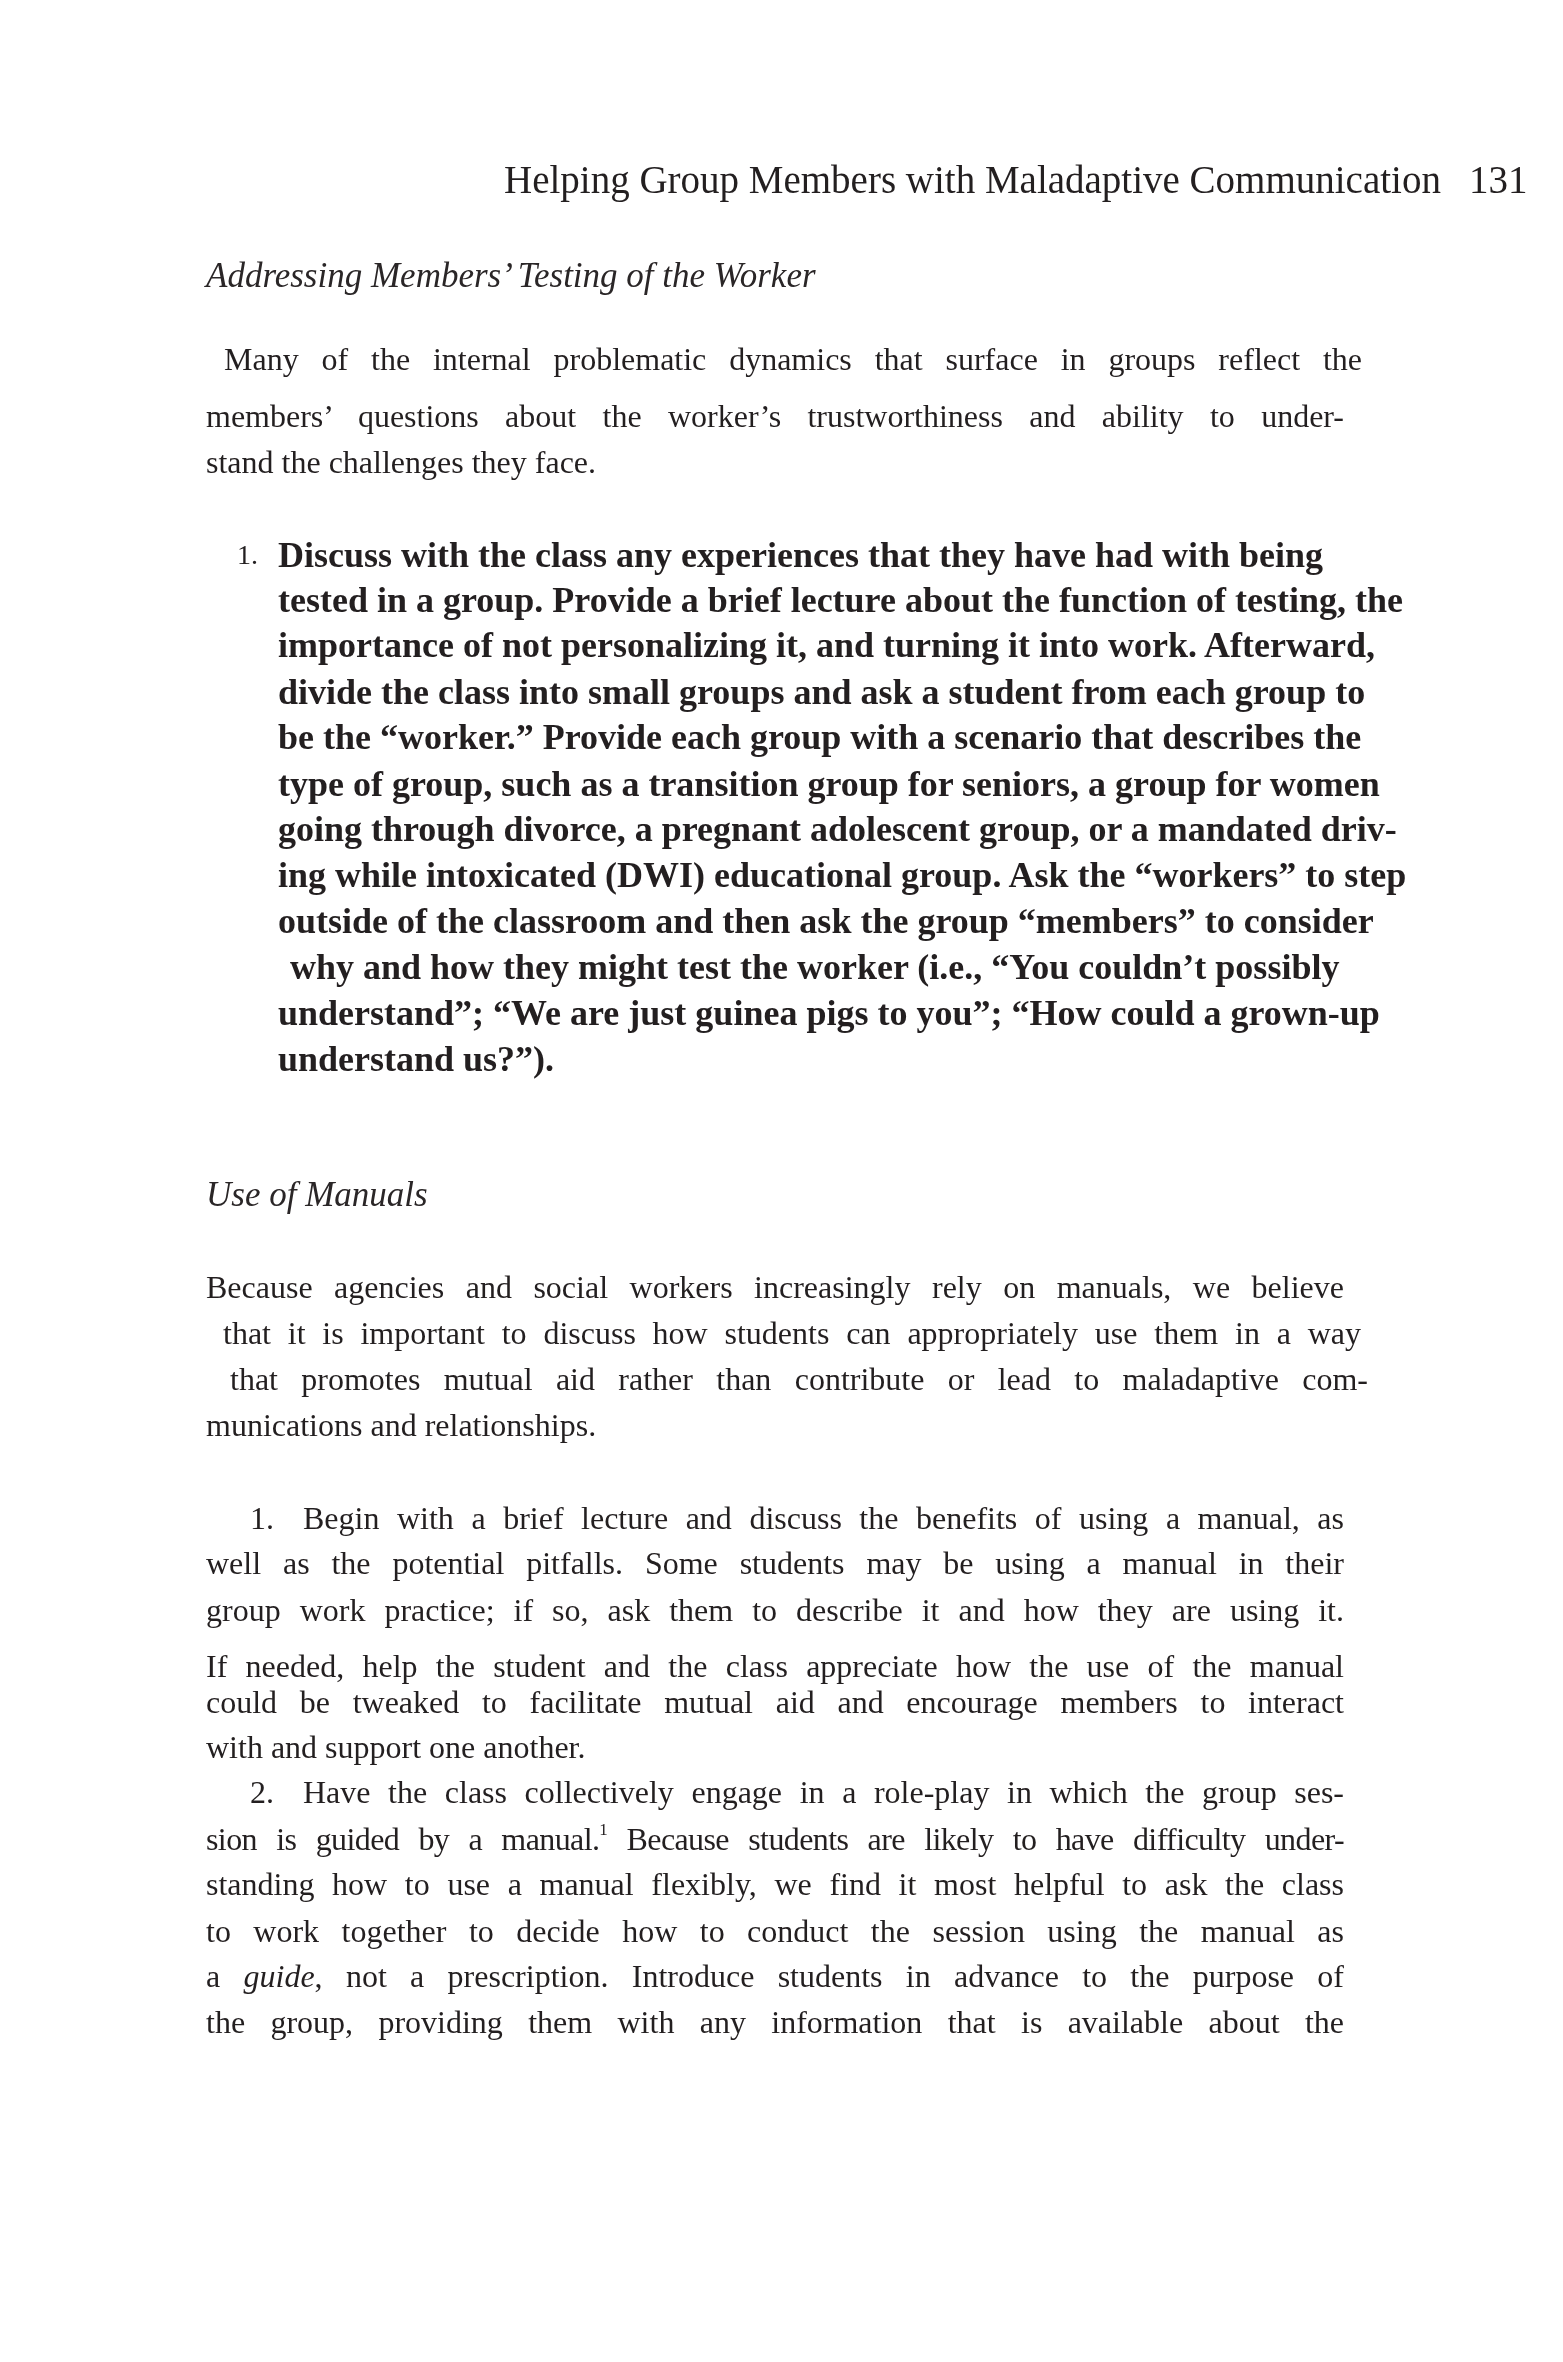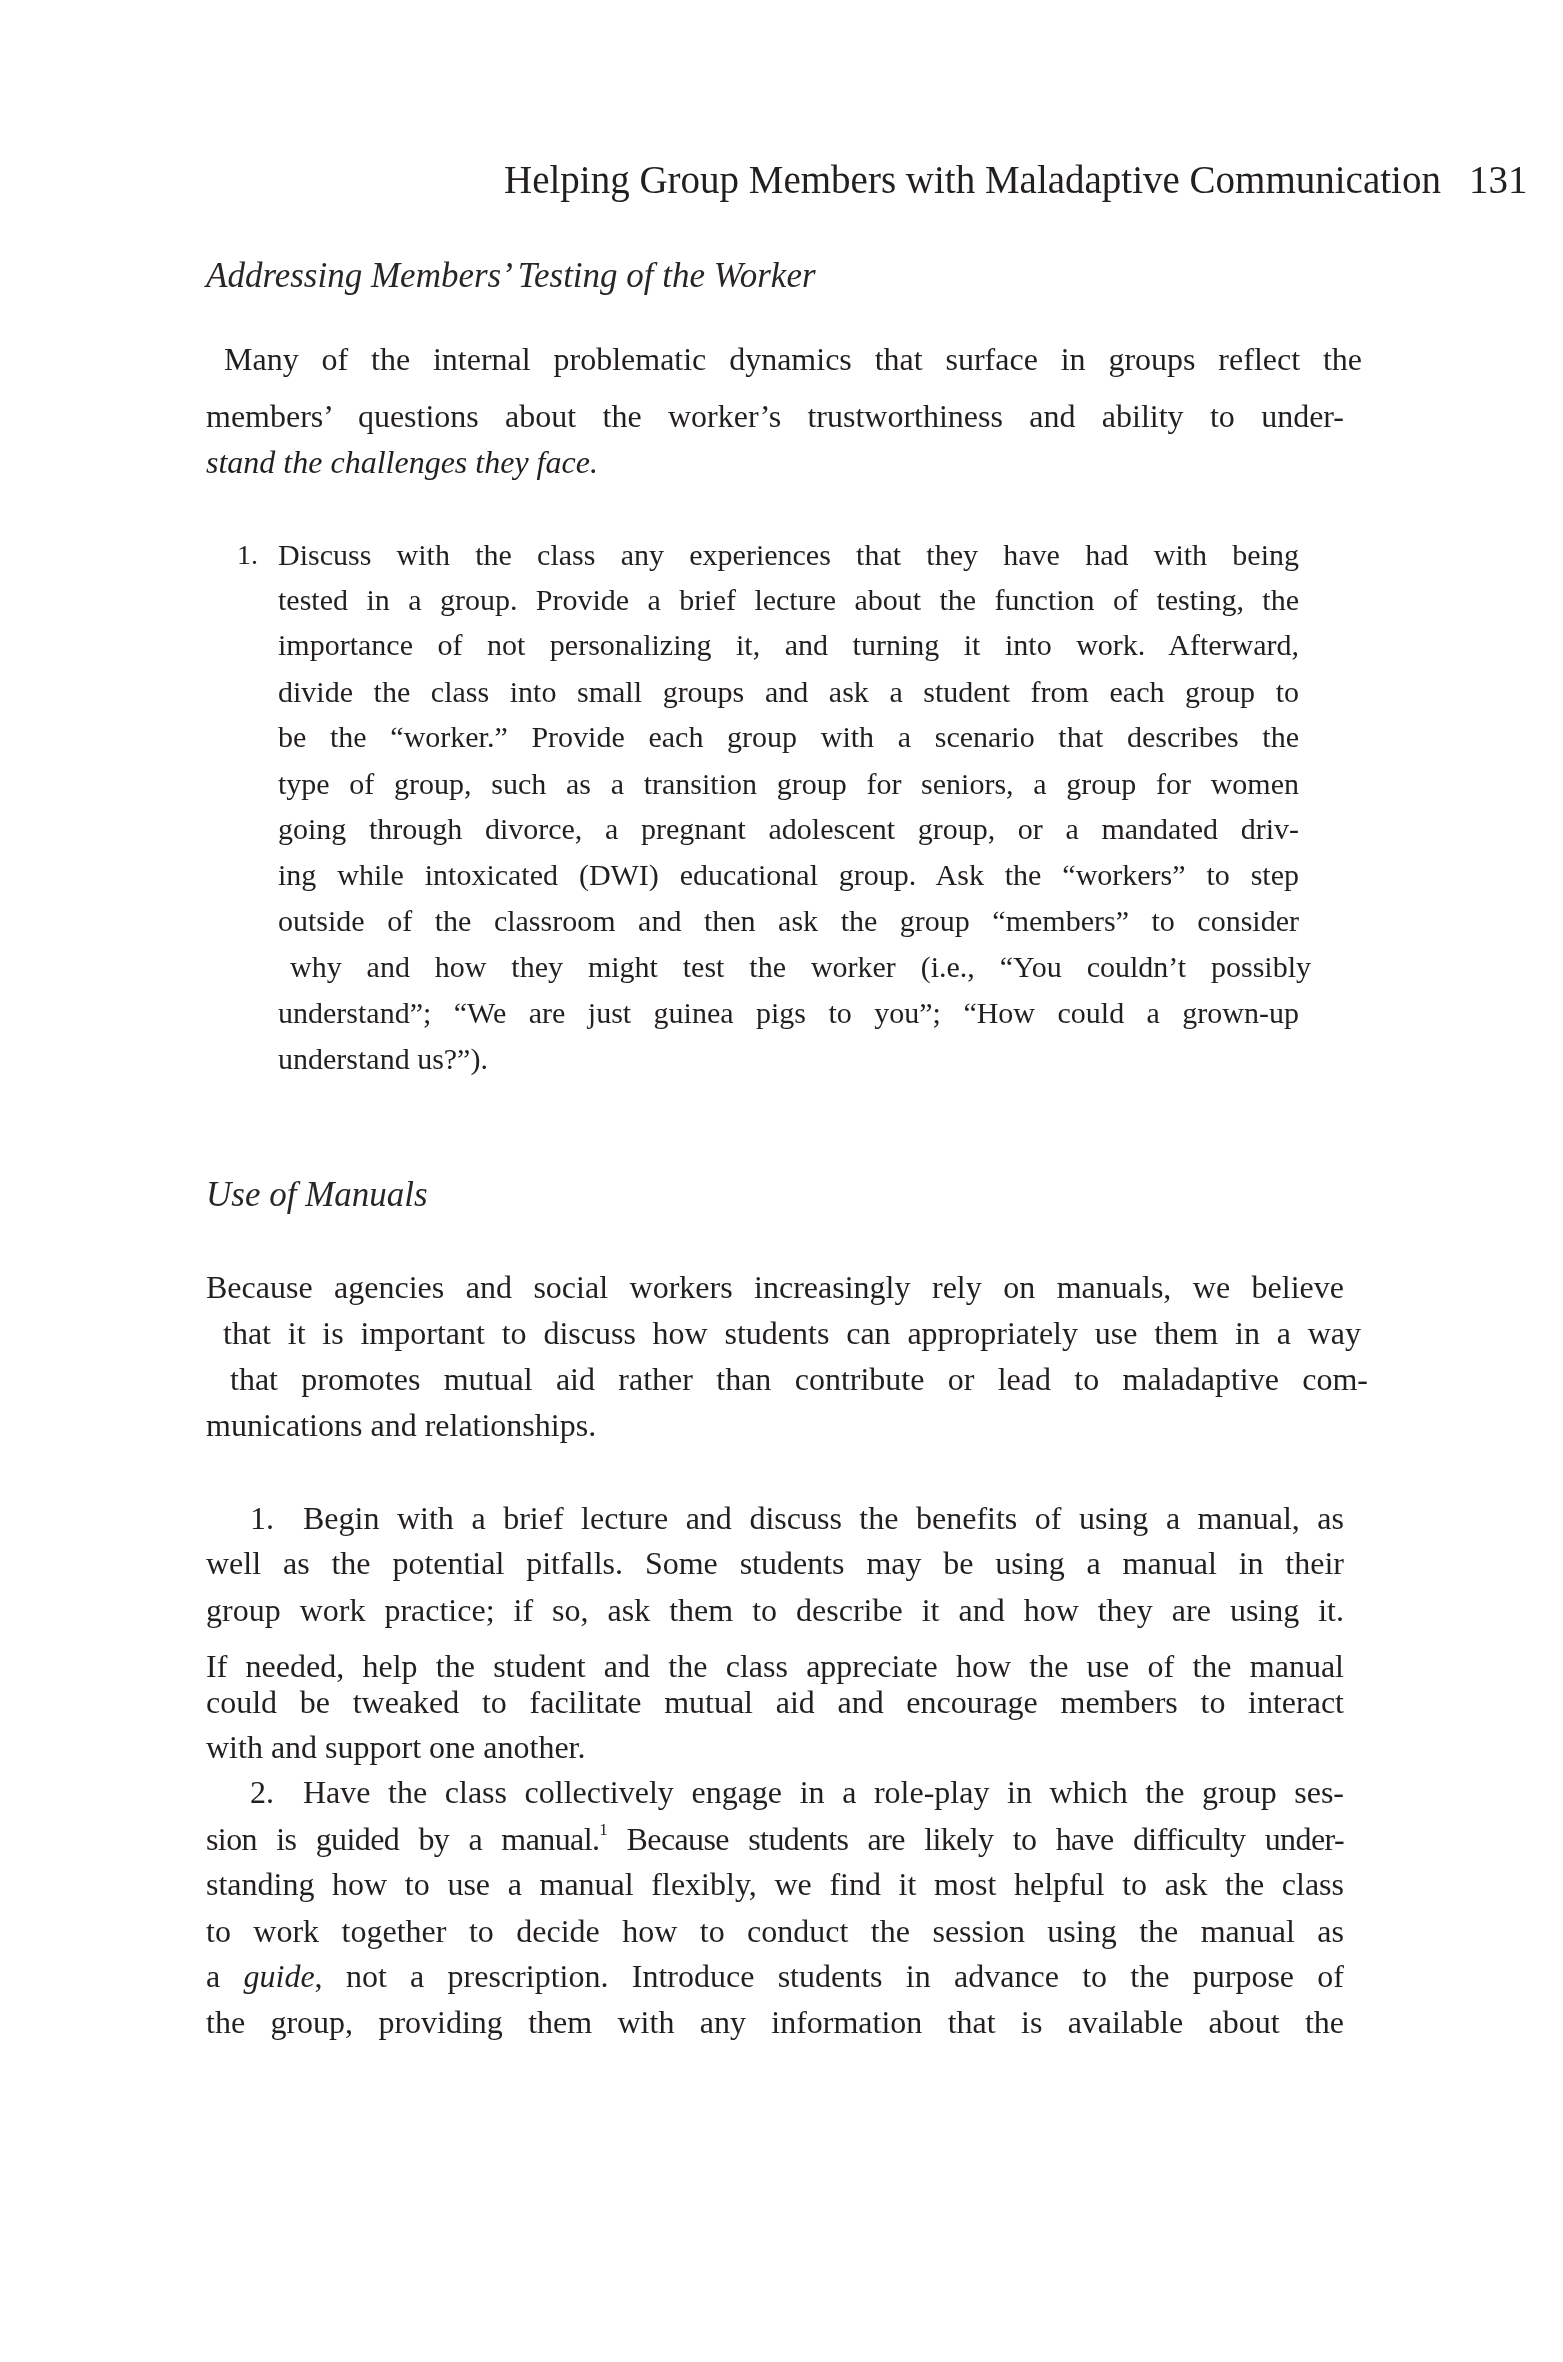--- a/index.html
+++ b/index.html
@@ -4,37 +4,37 @@
 <style>
   html, body { margin: 0; padding: 0; background: #ffffff; }
   body { width: 1563px; height: 2362px; position: relative; overflow: hidden;
          font-family: "Liberation Serif", "DejaVu Serif", serif; color: #231f20; }
   .line { position: absolute; white-space: nowrap; text-align: justify; text-align-last: justify; height: 38px; line-height: 38px; }
   .line.last { text-align-last: left; }
   .hdr { position: absolute; top: 121px; left: 504px; font-size: 39px; line-height: 38px; white-space: nowrap; color: #231f20; margin-top: 40px; }
   .hdr .pg { margin-left: 28px; }
   .heading { position: absolute; left: 206px; font-size: 35px; line-height: 44px; white-space: nowrap; color: #2a2627; font-style: italic; }
   .body { left: 206px; width: 1138px; font-size: 32px; }
-  .list { left: 278px; width: 1021px; font-size: 30px; }
+  .list { left: 278px; width: 1021px; font-size: 36px; font-weight: bold; }
   .num { position: absolute; left: 237px; font-size: 28px; line-height: 38px; }
   .inum { display: inline-block; width: 53px; text-align: left; margin-left: 44px; }
   sup { font-size: 17px; line-height: 0; position: relative; top: -3.8px; }
 </style>
 </head>
 <body>
 
 <div class="hdr">
   <span>Helping Group Members with Maladaptive Communication</span><span class="pg">131</span>
 </div>
 
 <div class="heading" style="top:254px;">Addressing Members’ Testing of the Worker</div>
 
 <div class="line body" style="top:340px;margin-left:18px;">Many of the internal problematic dynamics that surface in groups reflect the</div>
 <div class="line body" style="top:397px;">members’ questions about the worker’s trustworthiness and ability to under-</div>
-<div class="line body last" style="top:443px;font-style:italic;">stand the challenges they face.</div>
+<div class="line body last" style="top:443px;">stand the challenges they face.</div>
 
 <div class="num" style="top:536px;">1.</div>
 <div class="line list" style="top:536px;">Discuss with the class any experiences that they have had with being</div>
 <div class="line list" style="top:581px;">tested in a group. Provide a brief lecture about the function of testing, the</div>
 <div class="line list" style="top:626px;">importance of not personalizing it, and turning it into work. Afterward,</div>
 <div class="line list" style="top:673px;">divide the class into small groups and ask a student from each group to</div>
 <div class="line list" style="top:718px;">be the “worker.” Provide each group with a scenario that describes the</div>
 <div class="line list" style="top:765px;">type of group, such as a transition group for seniors, a group for women</div>
 <div class="line list" style="top:810px;">going through divorce, a pregnant adolescent group, or a mandated driv-</div>
 <div class="line list" style="top:856px;">ing while intoxicated (DWI) educational group. Ask the “workers” to step</div>

